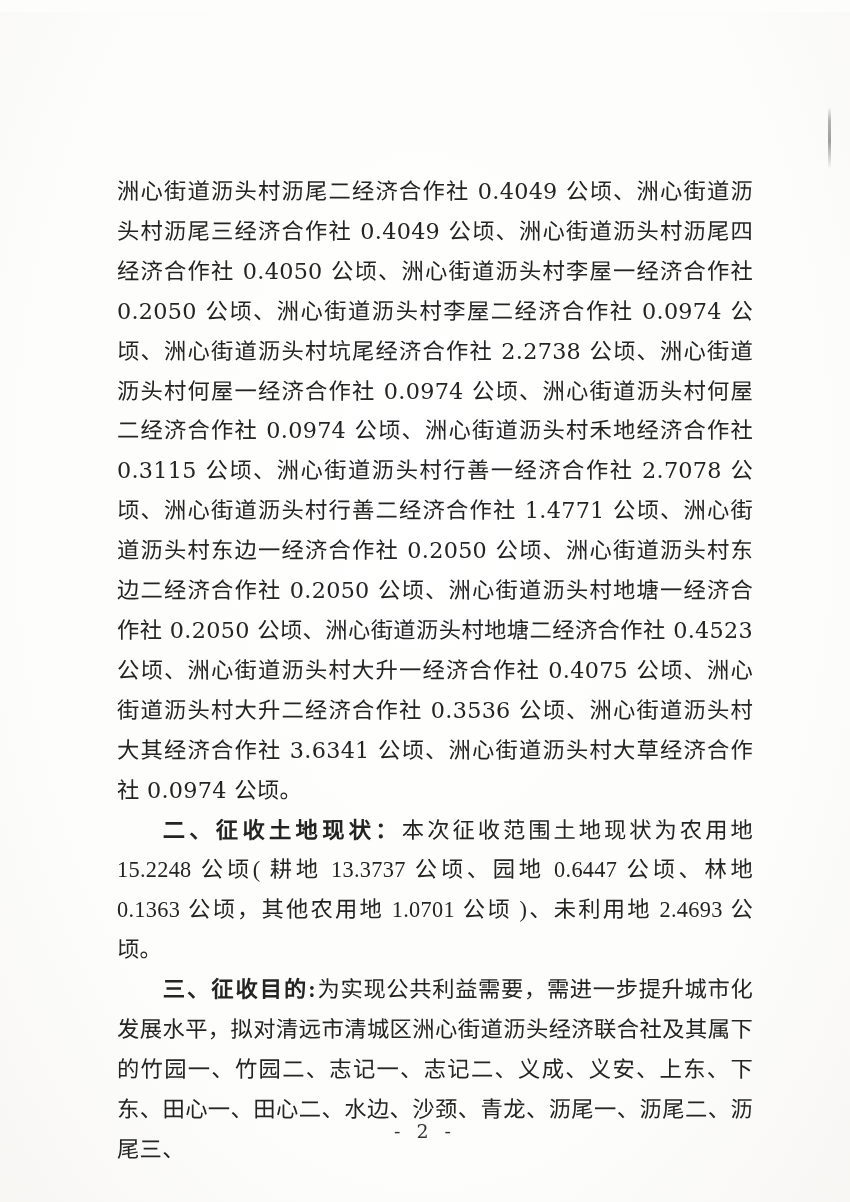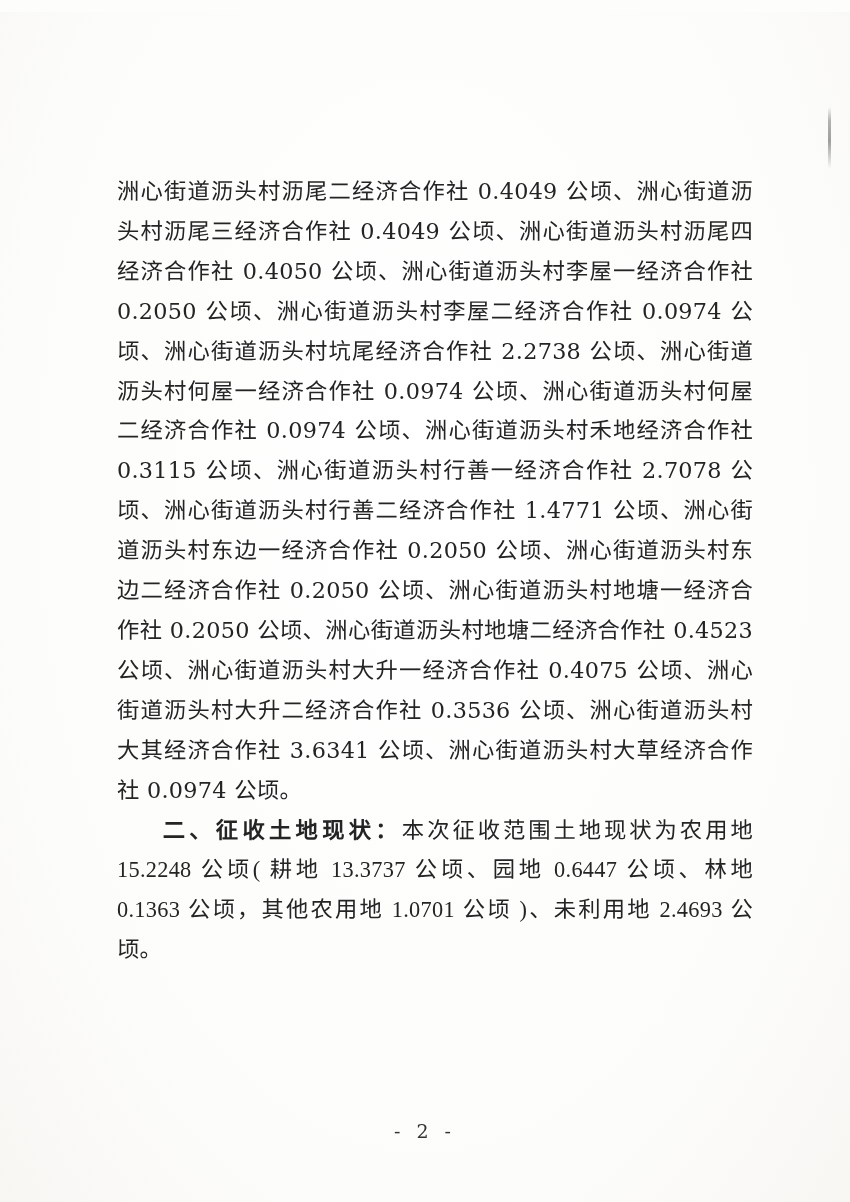--- a/index.html
+++ b/index.html
@@ -85,18 +85,21 @@
   <div class="content">
 
     <p class="body">
       <span>洲心街道沥头村沥尾二经济合作社 0.4049 公顷、洲心街道沥头村沥尾三经济合作社 0.4049 公顷、洲心街道沥头村沥尾四经济合作社 0.4050 公顷、洲心街道沥头村李屋一经济合作社 0.2050 公顷、洲心街道沥头村李屋二经济合作社 0.0974 公顷、洲心街道沥头村坑尾经济合作社 2.2738 公顷、洲心街道沥头村何屋一经济合作社 0.0974 公顷、洲心街道沥头村何屋二经济合作社 0.0974 公顷、洲心街道沥头村禾地经济合作社 0.3115 公顷、洲心街道沥头村行善一经济合作社 2.7078 公顷、洲心街道沥头村行善二经济合作社 1.4771 公顷、洲心街道沥头村东边一经济合作社 0.2050 公顷、洲心街道沥头村东边二经济合作社 0.2050 公顷、洲心街道沥头村地塘一经济合作社 0.2050 公顷、洲心街道沥头村地塘二经济合作社 0.4523 公顷、洲心街道沥头村大升一经济合作社 0.4075 公顷、洲心街道沥头村大升二经济合作社 0.3536 公顷、洲心街道沥头村大其经济合作社 3.6341 公顷、洲心街道沥头村大草经济合作社 0.0974 公顷。</span>
     </p>
 
     <p class="indent">
       <span class="sec-head">二、征收土地现状：</span><span>本次征收范围土地现状为农用地 15.2248 公顷( 耕地 13.3737 公顷、园地 0.6447 公顷、林地 0.1363 公顷，其他农用地 1.0701 公顷 )、未利用地 2.4693 公顷。</span>
     </p>
 
+    <p class="indent">
+      <span class="sec-head">三、征收目的:</span><span>为实现公共利益需要，需进一步提升城市化发展水平，拟对清远市清城区洲心街道沥头经济联合社及其属下的竹园一、竹园二、志记一、志记二、义成、义安、上东、下东、田心一、田心二、水边、沙颈、青龙、沥尾一、沥尾二、沥尾三、</span>
+    </p>
 
   </div>
 
   <div class="footer">- 2 -</div>
 
 </div>
 
 </body></html>

